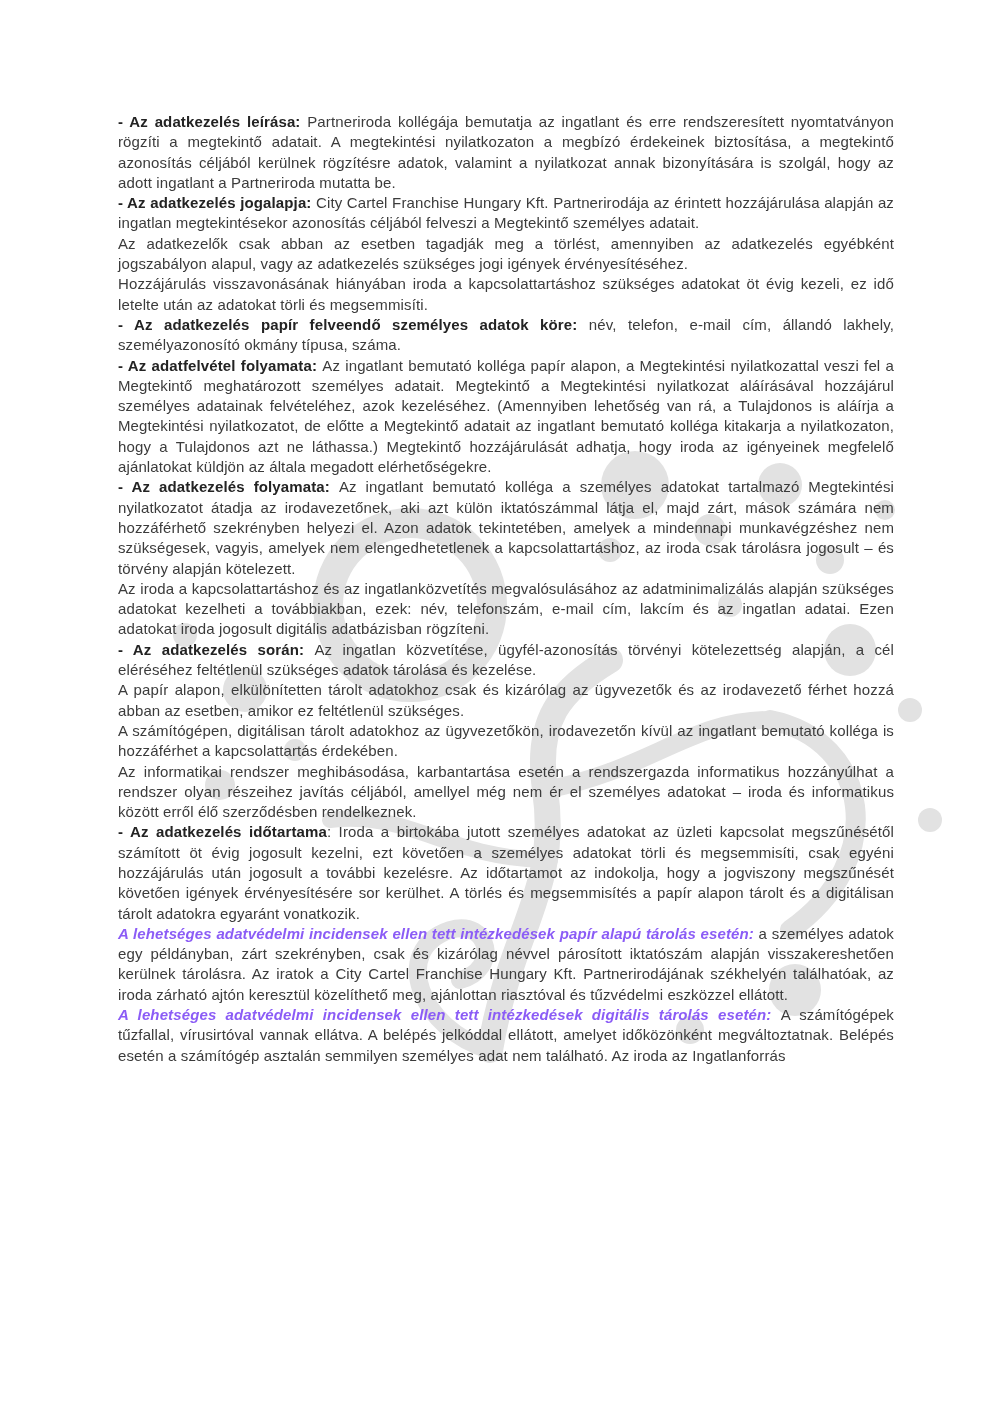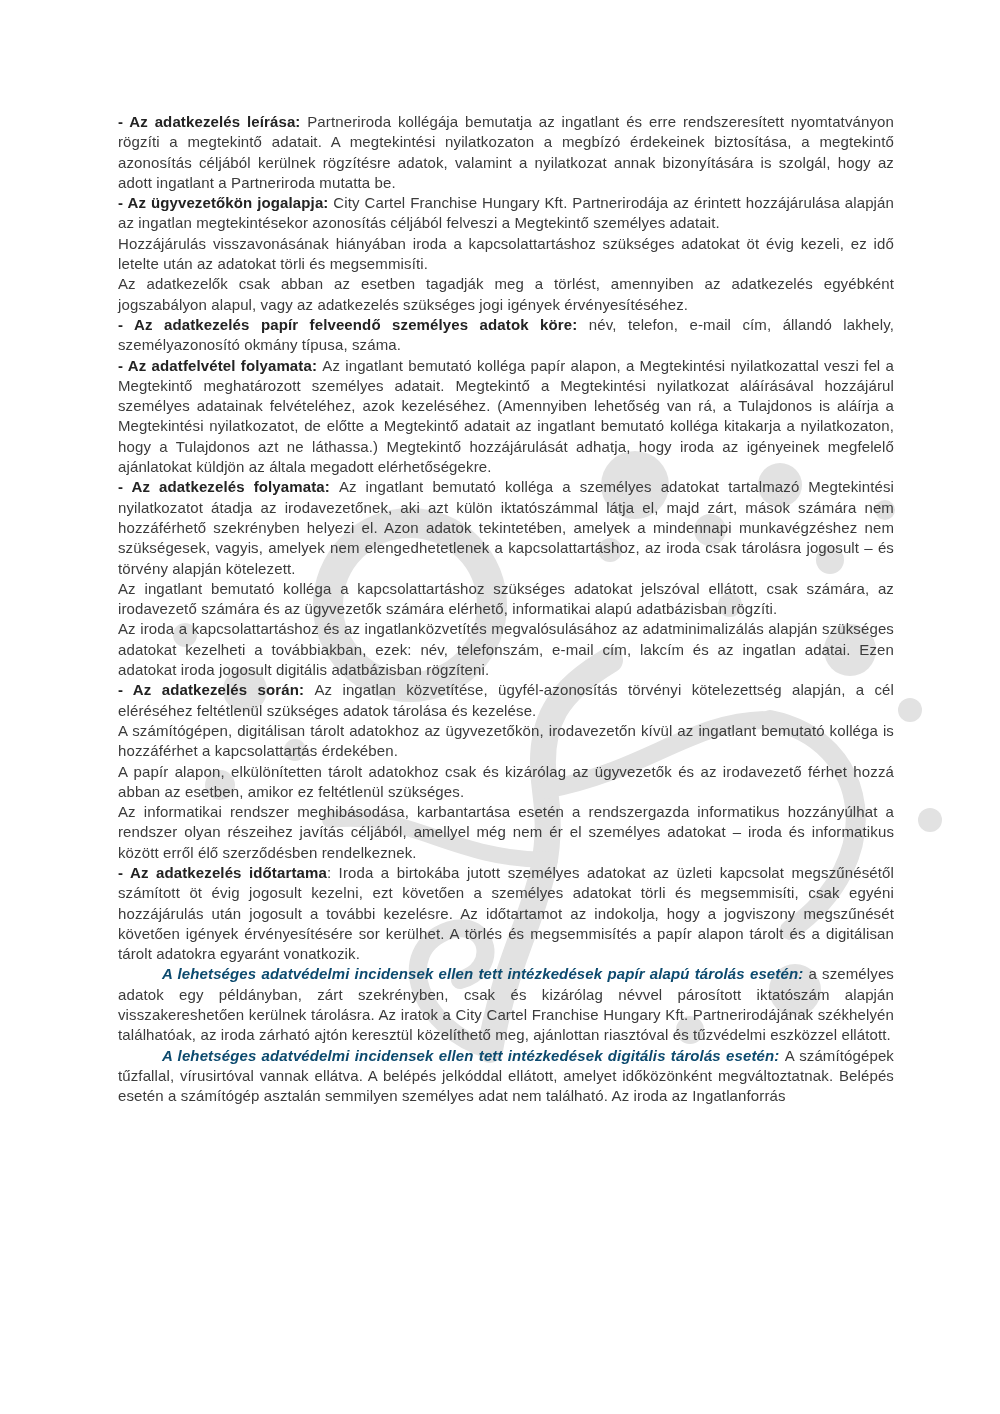--- a/index.html
+++ b/index.html
@@ -31,21 +31,21 @@
     margin:0;
     padding:0;
     font-size:15px;
     line-height:20.3px;
     letter-spacing:0.12px;
     color:#3b3b3b;
     text-align:justify;
   }
   .seg-normal{font-weight:400;font-style:normal;}
   .seg-bold{font-weight:700;font-style:normal;color:#232323;}
-  .seg-bolditalic{font-weight:700;font-style:italic;color:#0c4a6e;margin-left:44px;}
+  .seg-bolditalic{font-weight:700;font-style:italic;color:#8b5cf6;}
   .page-footer{
     position:absolute;
     left:0;
     top:1310px;
     width:1000px;
     text-align:center;
     font-size:13px;
     color:#4a4a4a;
     z-index:1;
   }
@@ -79,31 +79,30 @@
       <circle cx="205" cy="360" r="11"></circle>
       <circle cx="130" cy="395" r="15"></circle>
       <circle cx="705" cy="600" r="26"></circle>
       <circle cx="600" cy="640" r="14"></circle>
       <circle cx="840" cy="430" r="12"></circle>
     </g>
   </svg>
 
   <main class="content">
       <p class="para"><span class="seg-bold">- Az adatkezelés leírása: </span><span class="seg-normal">Partneriroda kollégája bemutatja az ingatlant és erre rendszeresített nyomtatványon rögzíti a megtekintő adatait. A megtekintési nyilatkozaton a megbízó érdekeinek biztosítása, a megtekintő azonosítás céljából kerülnek rögzítésre adatok, valamint a nyilatkozat annak bizonyítására is szolgál, hogy az adott ingatlant a Partneriroda mutatta be.</span></p>
-      <p class="para"><span class="seg-bold">- Az ügyvezetőkön jogalapja: </span><span class="seg-normal">City Cartel Franchise Hungary Kft. Partnerirodája az érintett hozzájárulása alapján az ingatlan megtekintésekor azonosítás céljából felveszi a Megtekintő személyes adatait.</span></p>
+      <p class="para"><span class="seg-bold">- Az adatkezelés jogalapja: </span><span class="seg-normal">City Cartel Franchise Hungary Kft. Partnerirodája az érintett hozzájárulása alapján az ingatlan megtekintésekor azonosítás céljából felveszi a Megtekintő személyes adatait.</span></p>
+      <p class="para"><span class="seg-normal">Az adatkezelők csak abban az esetben tagadják meg a törlést, amennyiben az adatkezelés egyébként jogszabályon alapul, vagy az adatkezelés szükséges jogi igények érvényesítéséhez.</span></p>
       <p class="para"><span class="seg-normal">Hozzájárulás visszavonásának hiányában iroda a kapcsolattartáshoz szükséges adatokat öt évig kezeli, ez idő letelte után az adatokat törli és megsemmisíti.</span></p>
-      <p class="para"><span class="seg-normal">Az adatkezelők csak abban az esetben tagadják meg a törlést, amennyiben az adatkezelés egyébként jogszabályon alapul, vagy az adatkezelés szükséges jogi igények érvényesítéséhez.</span></p>
       <p class="para"><span class="seg-bold">- Az adatkezelés papír felveendő személyes adatok köre: </span><span class="seg-normal">név, telefon, e-mail cím, állandó lakhely, személyazonosító okmány típusa, száma.</span></p>
       <p class="para"><span class="seg-bold">- Az adatfelvétel folyamata: </span><span class="seg-normal">Az ingatlant bemutató kolléga papír alapon, a Megtekintési nyilatkozattal veszi fel a Megtekintő meghatározott személyes adatait. Megtekintő a Megtekintési nyilatkozat aláírásával hozzájárul személyes adatainak felvételéhez, azok kezeléséhez. (Amennyiben lehetőség van rá, a Tulajdonos is aláírja a Megtekintési nyilatkozatot, de előtte a Megtekintő adatait az ingatlant bemutató kolléga kitakarja a nyilatkozaton, hogy a Tulajdonos azt ne láthassa.) Megtekintő hozzájárulását adhatja, hogy iroda az igényeinek megfelelő ajánlatokat küldjön az általa megadott elérhetőségekre.</span></p>
       <p class="para"><span class="seg-bold">- Az adatkezelés folyamata: </span><span class="seg-normal">Az ingatlant bemutató kolléga a személyes adatokat tartalmazó Megtekintési nyilatkozatot átadja az irodavezetőnek, aki azt külön iktatószámmal látja el, majd zárt, mások számára nem hozzáférhető szekrényben helyezi el. Azon adatok tekintetében, amelyek a mindennapi munkavégzéshez nem szükségesek, vagyis, amelyek nem elengedhetetlenek a kapcsolattartáshoz, az iroda csak tárolásra jogosult – és törvény alapján kötelezett.</span></p>
-      <p class="para"><span class="seg-normal">Az ingatlant bemutató kolléga a kapcsolattartáshoz szükséges adatokat jelszóval ellátott, csak számára, az irodavezető számára és az ügyvezetők számára elérhető, informatikai alapú adatbázisban rögzíti.</span></p>
       <p class="para"><span class="seg-normal">Az iroda a kapcsolattartáshoz és az ingatlanközvetítés megvalósulásához az adatminimalizálás alapján szükséges adatokat kezelheti a továbbiakban, ezek: név, telefonszám, e-mail cím, lakcím és az ingatlan adatai. Ezen adatokat iroda jogosult digitális adatbázisban rögzíteni.</span></p>
       <p class="para"><span class="seg-bold">- Az adatkezelés során: </span><span class="seg-normal">Az ingatlan közvetítése, ügyfél-azonosítás törvényi kötelezettség alapján, a cél eléréséhez feltétlenül szükséges adatok tárolása és kezelése.</span></p>
+      <p class="para"><span class="seg-normal">A papír alapon, elkülönítetten tárolt adatokhoz csak és kizárólag az ügyvezetők és az irodavezető  férhet hozzá abban az esetben, amikor ez feltétlenül szükséges.</span></p>
       <p class="para"><span class="seg-normal">A számítógépen, digitálisan tárolt adatokhoz az ügyvezetőkön, irodavezetőn kívül az ingatlant bemutató kolléga is hozzáférhet a kapcsolattartás érdekében.</span></p>
-      <p class="para"><span class="seg-normal">A papír alapon, elkülönítetten tárolt adatokhoz csak és kizárólag az ügyvezetők és az irodavezető  férhet hozzá abban az esetben, amikor ez feltétlenül szükséges.</span></p>
       <p class="para"><span class="seg-normal">Az informatikai rendszer meghibásodása, karbantartása esetén a rendszergazda informatikus hozzányúlhat a rendszer olyan részeihez javítás céljából, amellyel még nem ér el személyes adatokat – iroda és informatikus között erről élő szerződésben rendelkeznek.</span></p>
       <p class="para"><span class="seg-bold">- Az adatkezelés időtartama</span><span class="seg-normal">: Iroda a birtokába jutott személyes adatokat az üzleti kapcsolat megszűnésétől számított öt évig jogosult kezelni, ezt követően a személyes adatokat törli és megsemmisíti, csak egyéni hozzájárulás után jogosult a további kezelésre. Az időtartamot az indokolja, hogy a jogviszony megszűnését követően igények érvényesítésére sor kerülhet. A törlés és megsemmisítés a papír alapon tárolt és a digitálisan tárolt adatokra egyaránt vonatkozik.</span></p>
       <p class="para"><span class="seg-bolditalic">A lehetséges adatvédelmi incidensek ellen tett intézkedések papír alapú tárolás esetén: </span><span class="seg-normal">a személyes adatok egy példányban, zárt szekrényben, csak és kizárólag névvel párosított iktatószám alapján visszakereshetően kerülnek tárolásra. Az iratok a City Cartel Franchise Hungary Kft.  Partnerirodájának székhelyén találhatóak, az iroda zárható ajtón keresztül közelíthető meg, ajánlottan riasztóval és tűzvédelmi eszközzel ellátott.</span></p>
       <p class="para"><span class="seg-bolditalic">A lehetséges adatvédelmi incidensek ellen tett intézkedések digitális tárolás esetén: </span><span class="seg-normal">A számítógépek tűzfallal, vírusirtóval vannak ellátva. A belépés jelkóddal ellátott, amelyet időközönként megváltoztatnak. Belépés esetén a számítógép asztalán semmilyen személyes adat nem található. Az iroda az Ingatlanforrás</span></p>
     </main>
 
   <div class="page-footer">7</div>
 
 </div>
 

